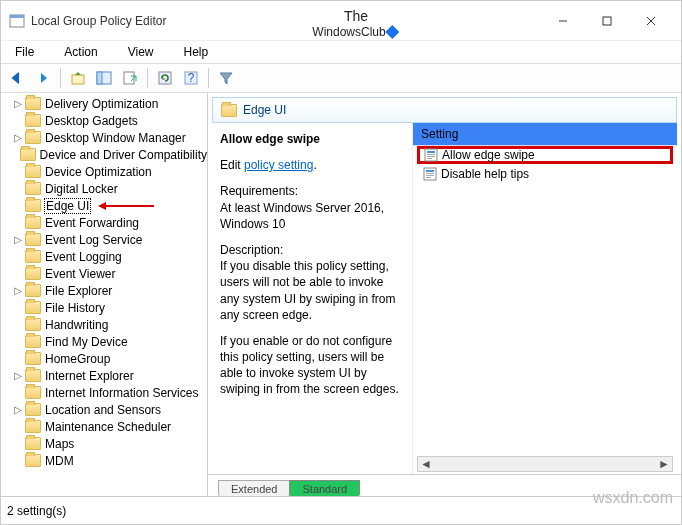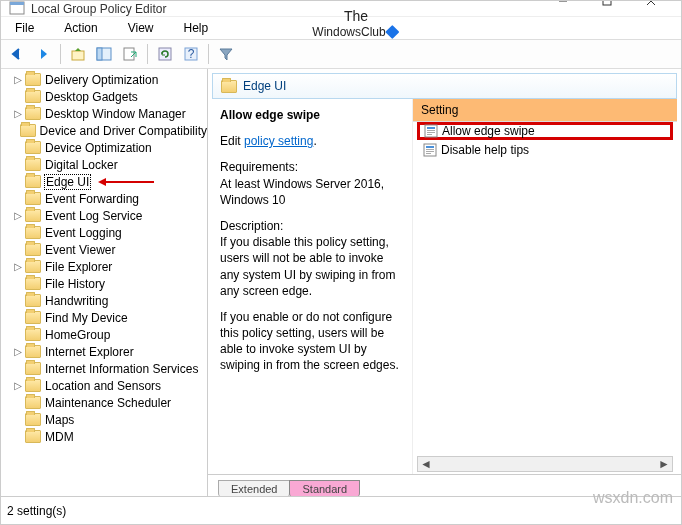--- a/index.html
+++ b/index.html
@@ -1,17 +1,17 @@
 <!DOCTYPE html>
 <html><head>
 <meta charset="utf-8">
 <style>
 * { margin: 0; padding: 0; box-sizing: border-box; font-family: "Segoe UI", Tahoma, sans-serif; font-size: 12px; }
 body { width: 682px; height: 525px; background: #fff; display: flex; flex-direction: column; border: 1px solid #ccc; overflow: hidden; position: relative; }
-.titlebar { display: flex; align-items: flex-end; height: 16px; padding: 0 8px; border-bottom: 1px solid #eee; }
+.titlebar { display: flex; align-items: center; height: 40px; padding: 0 8px; border-bottom: 1px solid #eee; }
 .titlebar .ticon { margin-right: 6px; }
 .titlebar .title { font-size: 12px; color: #333; flex: 0 0 auto; }
 .titlebar .spacer { flex: 1; }
 .titlebar .logo { position: absolute; left: 50%; top: 8px; transform: translateX(-50%); text-align: center; font-family: Georgia, serif; color: #222; line-height: 1.05; margin-left: 15px; }
 .titlebar .logo .l1 { font-size: 14px; }
 .titlebar .logo .l2 { font-size: 14px; }
 .titlebar .logo .sq { display: inline-block; width: 10px; height: 10px; background: #1a73e8; transform: rotate(45deg); margin: 0 2px; vertical-align: middle; border-radius: 1px; }
 .win-controls { display: flex; }
 .win-controls div { width: 44px; height: 30px; display: flex; align-items: center; justify-content: center; color: #555; }
 .menubar { display: flex; gap: 14px; padding: 2px 6px; height: 22px; align-items: center; }
@@ -32,28 +32,28 @@
 .right-head { background: #fff; border: 1px solid #b8d8ef; margin: 4px 4px 0 4px; padding: 4px 8px; display: flex; align-items: center; height: 26px; background: linear-gradient(#fff, #f0f7fc); }
 .right-head .fld { width: 16px; height: 13px; background: linear-gradient(#ffe9a8, #f3cf72); border: 1px solid #d8b858; border-radius: 1px; margin-right: 6px; position: relative; }
 .right-head .fld:before { content: ""; position: absolute; top: -3px; left: 0; width: 7px; height: 3px; background: #f3cf72; border: 1px solid #d8b858; border-bottom: none; border-radius: 1px 1px 0 0; }
 .right-head .htxt { color: #003f7d; }
 .right-body { flex: 1; display: flex; overflow: hidden; padding: 0 4px; }
 .desc { width: 200px; padding: 8px 8px 8px 8px; color: #000; line-height: 1.35; }
 .desc .dtitle { font-weight: bold; margin-bottom: 10px; }
 .desc .dlink { color: #0066cc; text-decoration: underline; }
 .desc p { margin-bottom: 10px; }
 .settings { flex: 1; border-left: 1px solid #eee; position: relative; overflow: hidden; }
-.settings .colhead { padding: 4px 8px; border-bottom: 1px solid #ddd; color: #000; background: #fdba74; }
+.settings .colhead { padding: 4px 8px; border-bottom: 1px solid #ddd; color: #000; background: #3b82f6; }
 .settings .srow { display: flex; align-items: center; height: 18px; padding: 0 6px; margin: 1px 4px; }
 .settings .sicon { width: 14px; height: 14px; margin-right: 4px; display: flex; align-items: center; justify-content: center; }
 .settings .highlight { border: 3px solid #d40000; padding: 0 4px; margin: 0 4px; }
 .hscroll { position: absolute; bottom: 2px; left: 4px; right: 4px; height: 16px; background: #f0f0f0; border: 1px solid #ccc; display: flex; align-items: center; justify-content: space-between; padding: 0 2px; color: #555; }
 .tabs { height: 22px; display: flex; align-items: flex-end; padding-left: 10px; border-top: 1px solid #ccc; background: #fff; }
 .tab { padding: 2px 12px; border: 1px solid #aaa; border-bottom: none; border-radius: 0 0 4px 4px; margin-right: -1px; background: #fff; font-size: 11px; color: #444; position: relative; top: 1px; }
-.tab.active { background: #f9a8d4; border-color: #888; font-weight: normal; z-index: 2; }
+.tab.active { background: #22c55e; border-color: #888; font-weight: normal; z-index: 2; }
 .tab.inactive { background: #f3f3f3; }
 .status { height: 28px; border-top: 1px solid #ccc; display: flex; align-items: center; padding: 0 6px; color: #000; }
 .watermark { position: absolute; bottom: 17px; right: 8px; color: #bbb; font-size: 16px; }
 .tree::-webkit-scrollbar { width: 16px; }
 .tree::-webkit-scrollbar-track { background: #f0f0f0; }
 .tree::-webkit-scrollbar-thumb { background: #c8c8c8; border: 1px solid #aaa; }
 svg { display: block; }
 </style>
 </head>
 <body>

